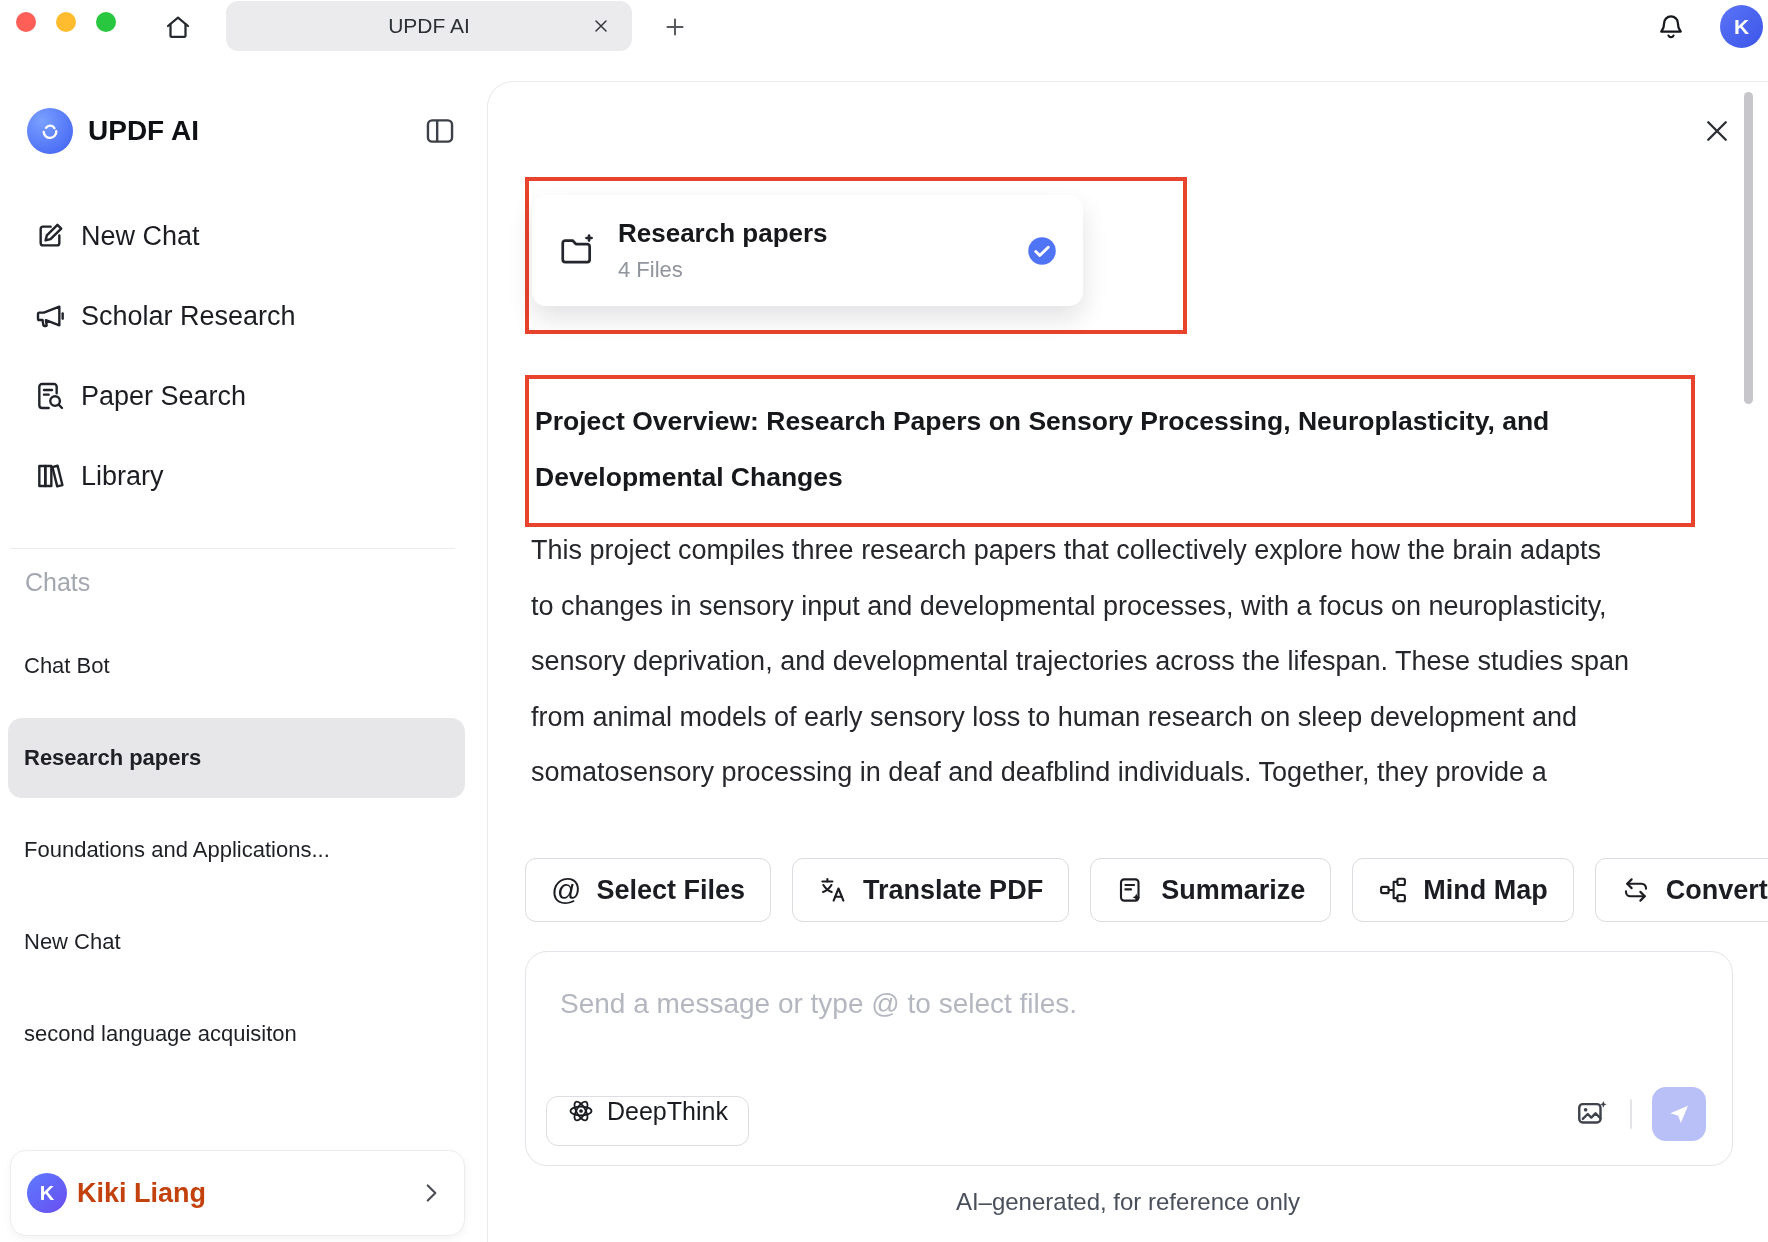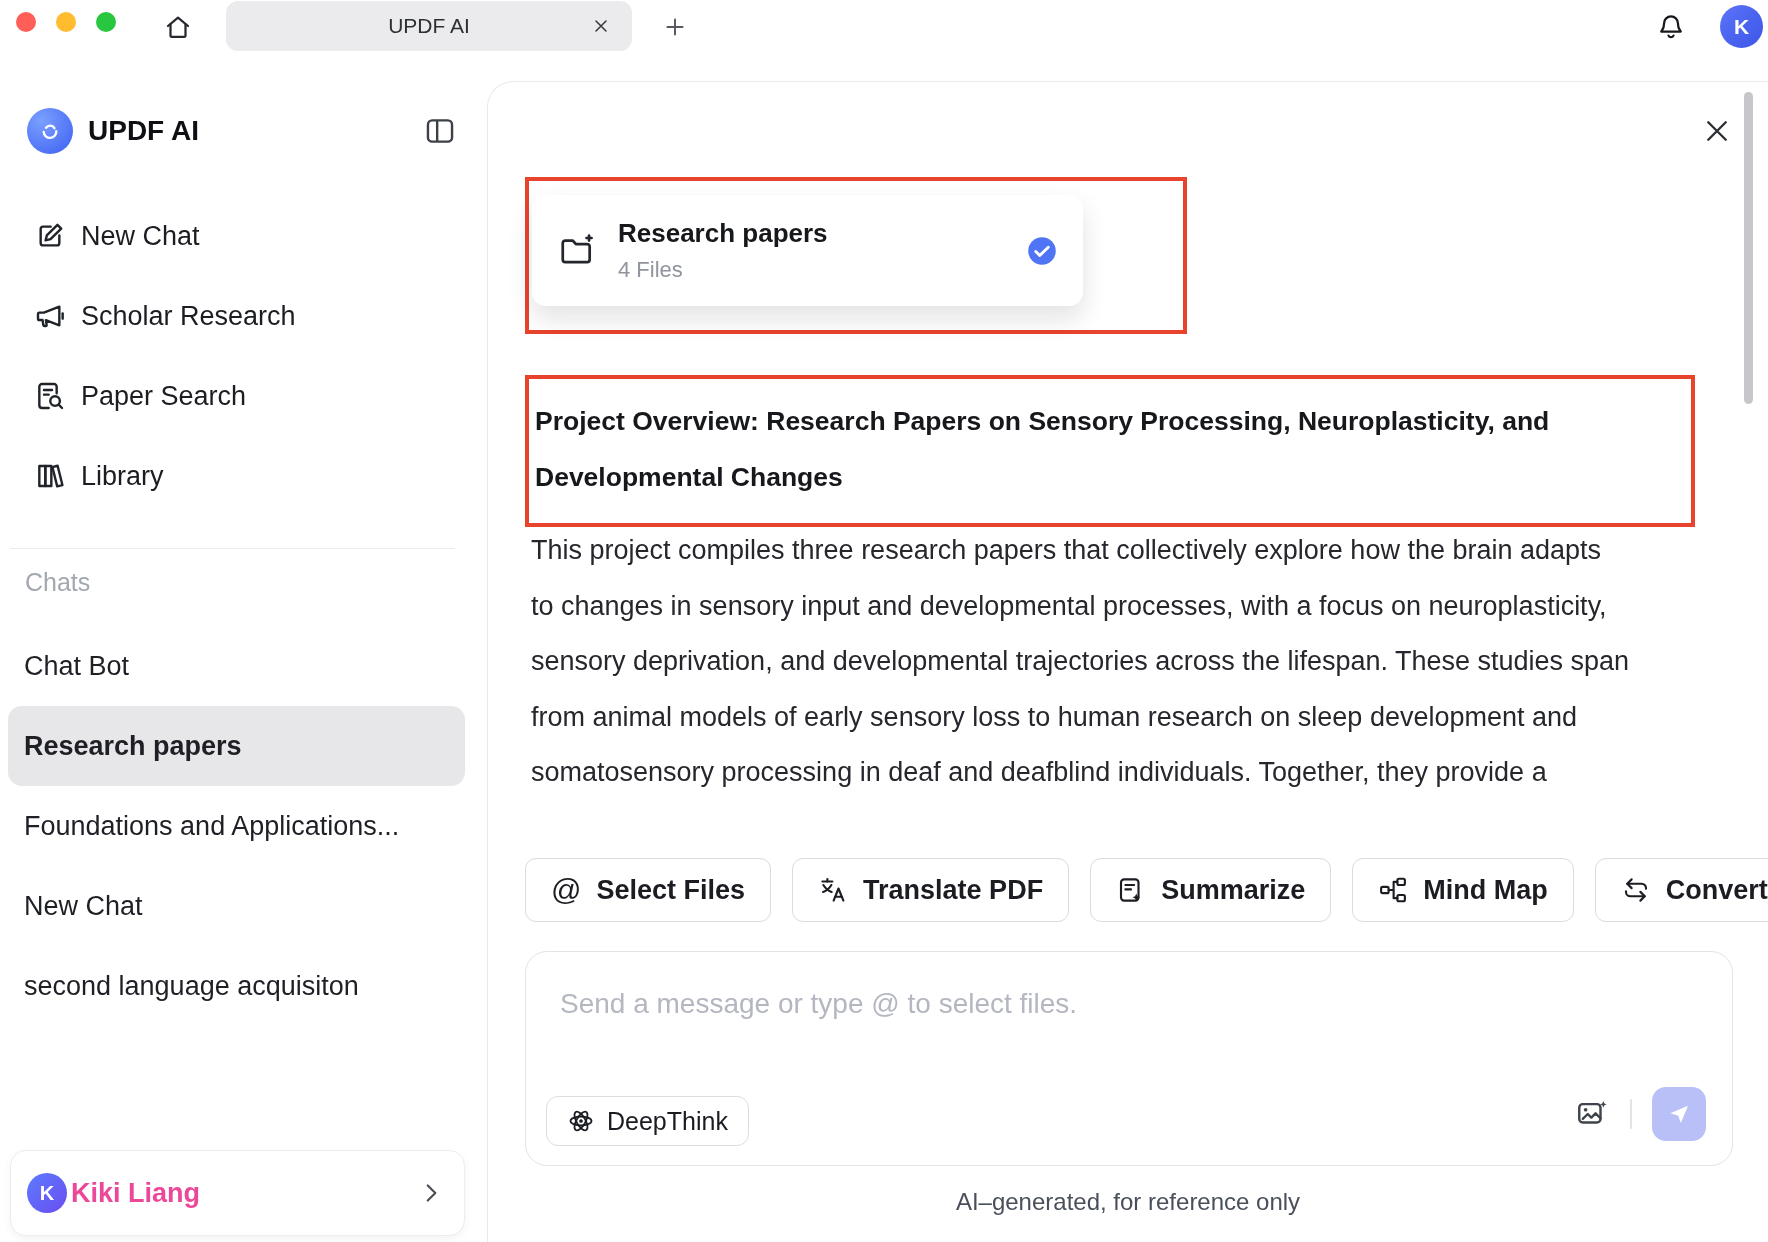--- a/index.html
+++ b/index.html
@@ -33,29 +33,29 @@
   .logo-badge{width:46px;height:46px;border-radius:50%;background:radial-gradient(circle at 32% 28%,#7aa0ff,#3d5ef2);display:flex;align-items:center;justify-content:center;flex:none;}
   .app-title{margin-left:15px;font-size:28px;font-weight:700;color:#0f1014;}
   .collapse-btn{margin-left:auto;width:34px;height:34px;color:#3c4047;cursor:pointer;}
   .nav{position:absolute;left:0;top:142px;width:100%;}
   .nav-item{height:80px;display:flex;align-items:center;padding-left:34px;cursor:pointer;}
   .nav-item .nv-icon{width:32px;height:32px;color:#202329;flex:none;}
   .nav-label{margin-left:15px;font-size:27px;font-weight:500;color:#1b1d22;}
   .sidebar-divider{position:absolute;left:10px;right:32px;top:494px;height:1px;background:#ececf0;}
   .chats-header{position:absolute;left:25px;top:514px;font-size:25px;font-weight:500;color:#a3a7b0;}
   .chat-list{position:absolute;left:0;top:572px;width:100%;}
-  .chat-item{height:80px;display:flex;align-items:center;margin:0 22px 0 8px;padding-left:16px;
-    font-size:27px;color:#1e2025;border-radius:14px;cursor:pointer;white-space:nowrap;overflow:hidden;}
+  .chat-item{height:80px;display:flex;align-items:center;margin:0 22px 12px 8px;padding-left:16px;
+    font-size:22px;color:#1e2025;border-radius:14px;cursor:pointer;white-space:nowrap;overflow:hidden;}
   .chat-item.selected{background:#e7e7ea;font-weight:700;}
   .user-card{position:absolute;left:10px;right:22px;top:1096px;height:86px;background:#fff;
     border:1px solid #ededf0;border-radius:16px;box-shadow:0 3px 10px rgba(20,20,40,.05);
     display:flex;align-items:center;padding:0 20px 0 16px;cursor:pointer;}
   .user-avatar{width:40px;height:40px;border-radius:50%;background:linear-gradient(135deg,#5d7bff,#6a4df0);
     color:#fff;font-weight:700;font-size:20px;display:flex;align-items:center;justify-content:center;flex:none;}
-  .user-name{margin-left:4px;font-size:27px;font-weight:700;color:#ec4899;}
+  .user-name{margin-left:10px;font-size:27px;font-weight:700;color:#c2410c;}
   .user-chevron{margin-left:auto;width:26px;height:26px;color:#4b4e55;}
 
   
   .panel{position:absolute;left:487px;top:81px;width:1281px;height:1161px;background:#fff;
     border-top:1px solid #eaeaee;border-left:1px solid #eaeaee;border-top-left-radius:26px;}
   .panel-close{position:absolute;top:30px;right:32px;width:38px;height:38px;display:flex;align-items:center;justify-content:center;color:#2a2d33;cursor:pointer;}
 
   .annotation-1{position:absolute;left:37px;top:95px;width:662px;height:157px;border:4px solid #e8432d;}
   .file-card{position:absolute;left:3px;top:14px;width:551px;height:111px;background:#fff;border-radius:14px;
     box-shadow:0 12px 26px rgba(15,15,30,.12);display:flex;align-items:center;padding:0 26px;cursor:pointer;}
@@ -74,21 +74,21 @@
   .actions{position:absolute;left:37px;top:776px;display:flex;gap:21px;}
   .chip{height:64px;display:flex;align-items:center;gap:15px;padding:0 25px;border:1.5px solid #dbdbe1;
     border-radius:11px;background:#fff;font-size:27px;font-weight:600;color:#1c1d22;white-space:nowrap;cursor:pointer;flex:none;}
   .chip .chip-ic{width:30px;height:30px;color:#1c1d22;flex:none;}
   .at-glyph{font-size:30px;font-weight:400;color:#1c1d22;line-height:30px;}
 
   .composer{position:absolute;left:37px;top:869px;width:1208px;height:215px;border:1.5px solid #e3e3e9;border-radius:22px;background:#fff;}
   .composer-input{position:absolute;left:34px;top:30px;width:1080px;height:44px;border:none;outline:none;
     font-size:28px;color:#20222a;font-family:inherit;background:transparent;}
   .composer-input::placeholder{color:#b4b7c0;opacity:1;}
-  .deepthink-chip{position:absolute;left:20px;bottom:19px;height:50px;display:flex;align-items:center;gap:12px;
+  .deepthink-chip{position:absolute;left:20px;bottom:19px;height:50px;display:flex;align-items:flex-start;gap:12px;
     padding:0 20px;border:1.5px solid #dcdce2;border-radius:12px;font-size:25px;font-weight:500;color:#191b20;cursor:pointer;}
   .deepthink-chip .dt-ic{width:28px;height:28px;color:#191b20;}
   .composer-right{position:absolute;right:26px;bottom:24px;display:flex;align-items:center;gap:20px;}
   .img-btn{width:36px;height:36px;display:flex;align-items:center;justify-content:center;color:#3f434b;cursor:pointer;}
   .vert-divider{width:2px;height:30px;background:#e3e3e8;border-radius:1px;}
   .send-btn{width:54px;height:54px;border-radius:14px;background:#b9c0f8;display:flex;align-items:center;justify-content:center;cursor:pointer;}
 
   .panel-footer{position:absolute;left:0;right:0;bottom:26px;text-align:center;font-size:24px;color:#4a505b;}
 
   .scrollbar{position:absolute;right:15px;top:92px;width:9px;height:312px;border-radius:5px;background:#c6c6cb;cursor:pointer;}

